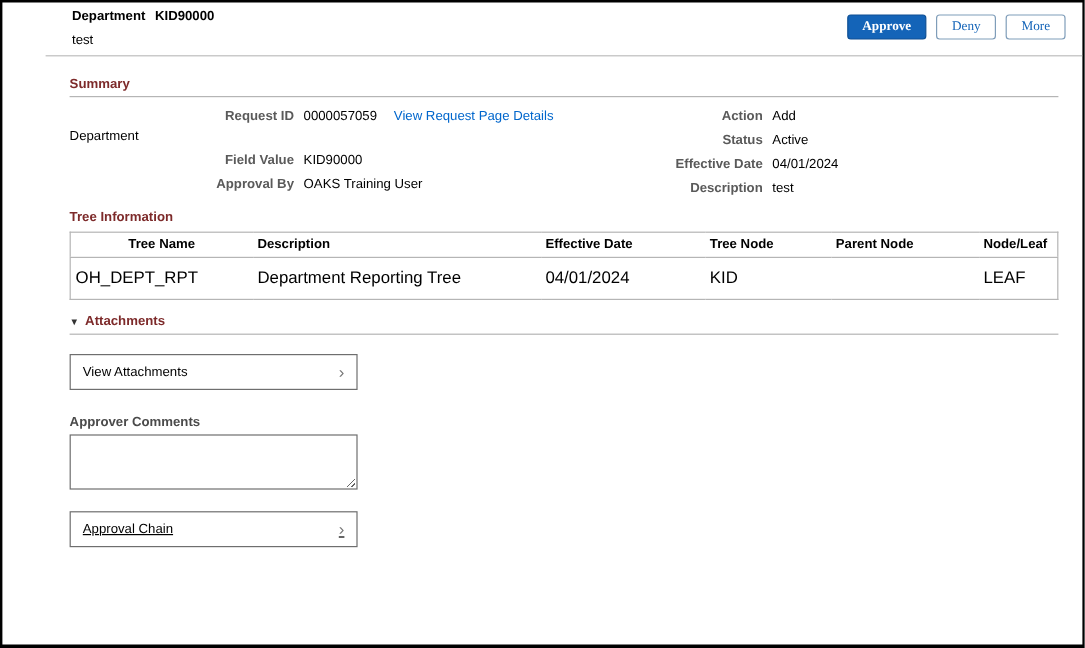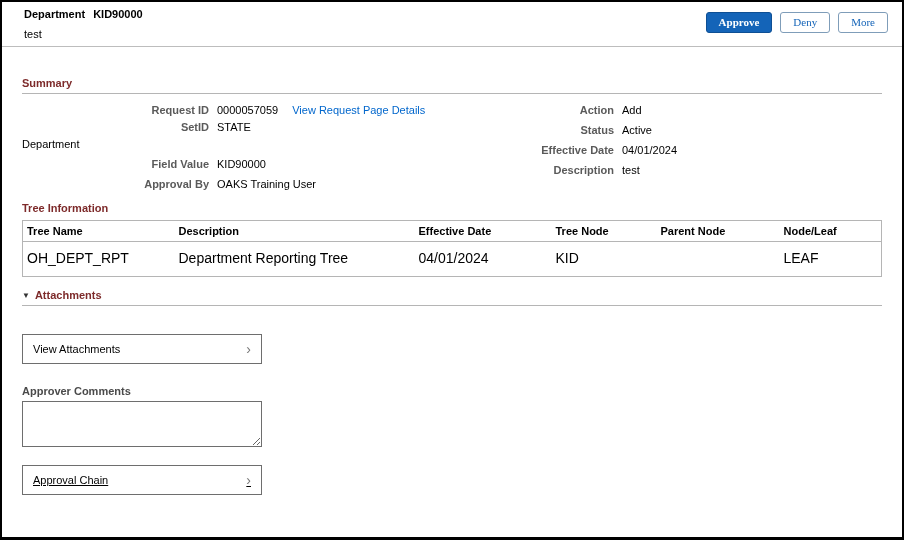--- a/index.html
+++ b/index.html
@@ -1,42 +1,42 @@
 <!DOCTYPE html>
 <html><head>
 <meta charset="utf-8">
 <style>
   * { box-sizing: border-box; margin: 0; padding: 0; }
   html, body { width: 904px; height: 540px; background: #fff; }
   body { font-family: "Liberation Sans", sans-serif; font-size: 11px; color: #000; }
   .page {
     width: 904px; height: 540px;
     border: 2px solid #000; border-bottom-width: 3px;
-    background: #fff; overflow: hidden; position: relative;
+    background: #fff; overflow: hidden; position: relative; padding-left: 36px;
   }
   
   .header {
     display: flex; justify-content: space-between; align-items: flex-start;
     padding: 6px 14px 6px 22px; border-bottom: 1px solid #bdbdbd;
   }
   .title-block .title-line { font-weight: bold; font-size: 11px; }
   .title-line .title-value { margin-left: 8px; }
   .subtitle { margin-top: 8px; font-size: 11px; color: #000; }
   .header-buttons { display: flex; gap: 8px; padding-top: 4px; }
   .btn {
     font-family: Liberation Serif, serif;
     font-size: 11px; padding: 3px 12px; border-radius: 3px; cursor: pointer;
     line-height: 13px;
   }
   .btn-primary { background: #1464b8; color: #fff; border: 1px solid #0e4f94; font-weight: bold; }
   .btn-secondary { background: #fff; color: #1464b8; border: 1px solid #7f9db9; }
   
   .content { padding: 8px 20px 0 20px; }
   .section-title {
-    color: #7d2a2a; font-weight: bold; font-size: 11px; margin-top: 22px;
+    color: #7d2a2a; font-weight: bold; font-size: 11px; margin-top: 9px;
   }
   .section-rule { border: none; border-top: 1px solid #b5b5b5; margin: 4px 0 0 0; }
   
   .summary-grid { display: flex; margin-top: 10px; }
   .summary-col-left { width: 470px; }
   .summary-col-right { width: 380px; }
   .field-row { display: flex; margin-bottom: 5px; align-items: center; }
   .field-row.gap { margin-bottom: 8px; }
   .field-label {
     color: #5a5a5a; font-weight: bold; text-align: right; padding-right: 8px;
@@ -57,21 +57,21 @@
   .tree-table td { padding: 8px 4px 10px 4px; font-size: 14px; }
   
   .collapse-heading {
     color: #7d2a2a; font-weight: bold; margin-top: 12px; cursor: pointer;
     display: flex; align-items: center; gap: 5px;
   }
   .tri { font-size: 8px; color: #333; }
   .panel-button {
     width: 240px; height: 30px; border: 1px solid #6e6e6e; background: #fff;
     display: flex; align-items: center; justify-content: space-between;
-    padding: 0 10px; margin-top: 28px; cursor: pointer; font-size: 11px;
+    padding: 0 10px; margin-top: 16px; cursor: pointer; font-size: 11px;
     text-align: left;
   }
   .chevron { color: #777; font-size: 14px; line-height: 1; }
   .comments-label { color: #4a4a4a; font-weight: bold; margin-top: 21px; }
   .comments-box {
     width: 240px; height: 46px; margin-top: 4px; border: 1px solid #6e6e6e;
     resize: both; font-family: "Liberation Sans", sans-serif; font-size: 11px;
     display: block;
   }
   .approval-chain-wrap { margin-top: 18px; }
@@ -100,24 +100,20 @@
     <div class="section-title">Summary</div>
     <hr class="section-rule">
 
     <div class="summary-grid">
       <div class="summary-col-left">
         <div class="field-row">
           <span class="field-label">Request ID</span>
           <span class="field-value">0000057059</span>
           <a class="inline-link" href="#">View Request Page Details</a>
         </div>
-        <div class="field-row">
-          <span class="field-label">SetID</span>
-          <span class="field-value">STATE</span>
-        </div>
         <div class="field-row gap">
           <span class="field-value">Department</span>
         </div>
         <div class="field-row gap">
           <span class="field-label">Field Value</span>
           <span class="field-value">KID90000</span>
         </div>
         <div class="field-row gap">
           <span class="field-label">Approval By</span>
           <span class="field-value">OAKS Training User</span>
@@ -141,21 +137,21 @@
           <span class="field-label">Description</span>
           <span class="field-value">test</span>
         </div>
       </div>
     </div>
 
     <div class="section-title" style="margin-top:4px;">Tree Information</div>
     <table class="tree-table">
       <thead>
         <tr>
-          <th style="width:152px;">Tree Name</th>
+          <th style="width:152px;text-align:center;">Tree Name</th>
           <th style="width:240px;">Description</th>
           <th style="width:137px;">Effective Date</th>
           <th style="width:105px;">Tree Node</th>
           <th style="width:123px;">Parent Node</th>
           <th>Node/Leaf</th>
         </tr>
       </thead>
       <tbody>
         <tr>
           <td>OH_DEPT_RPT</td>

